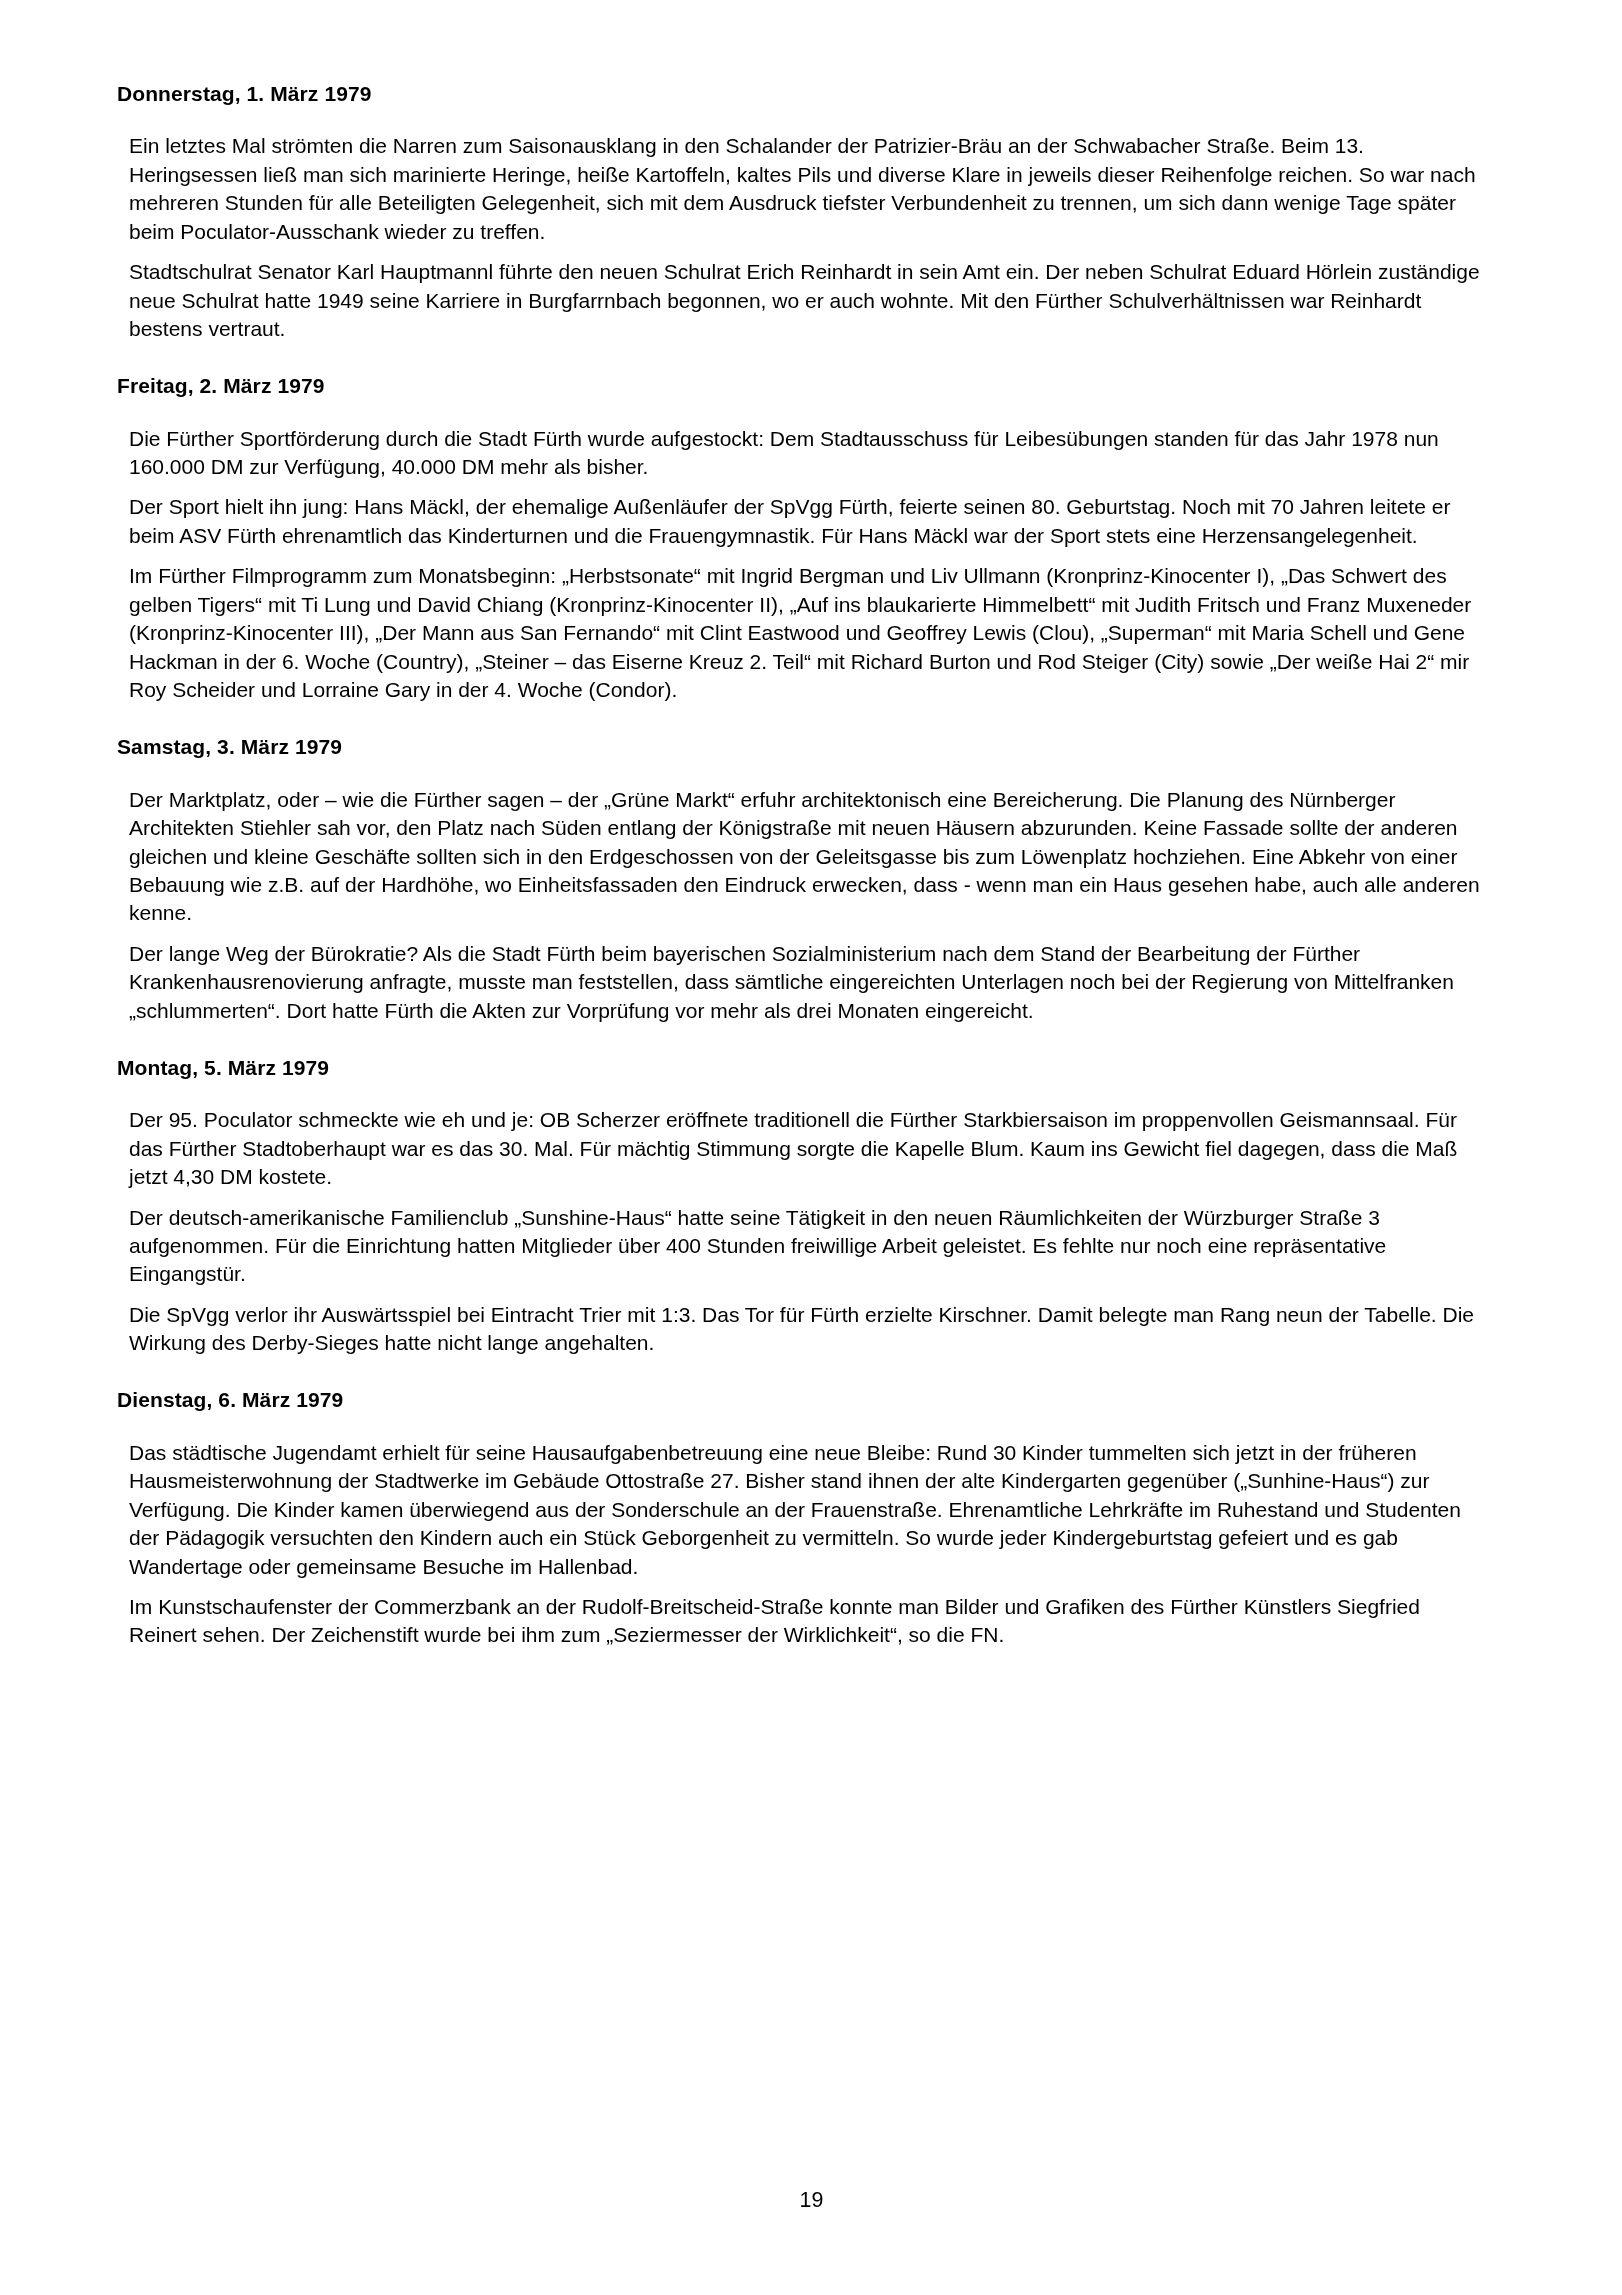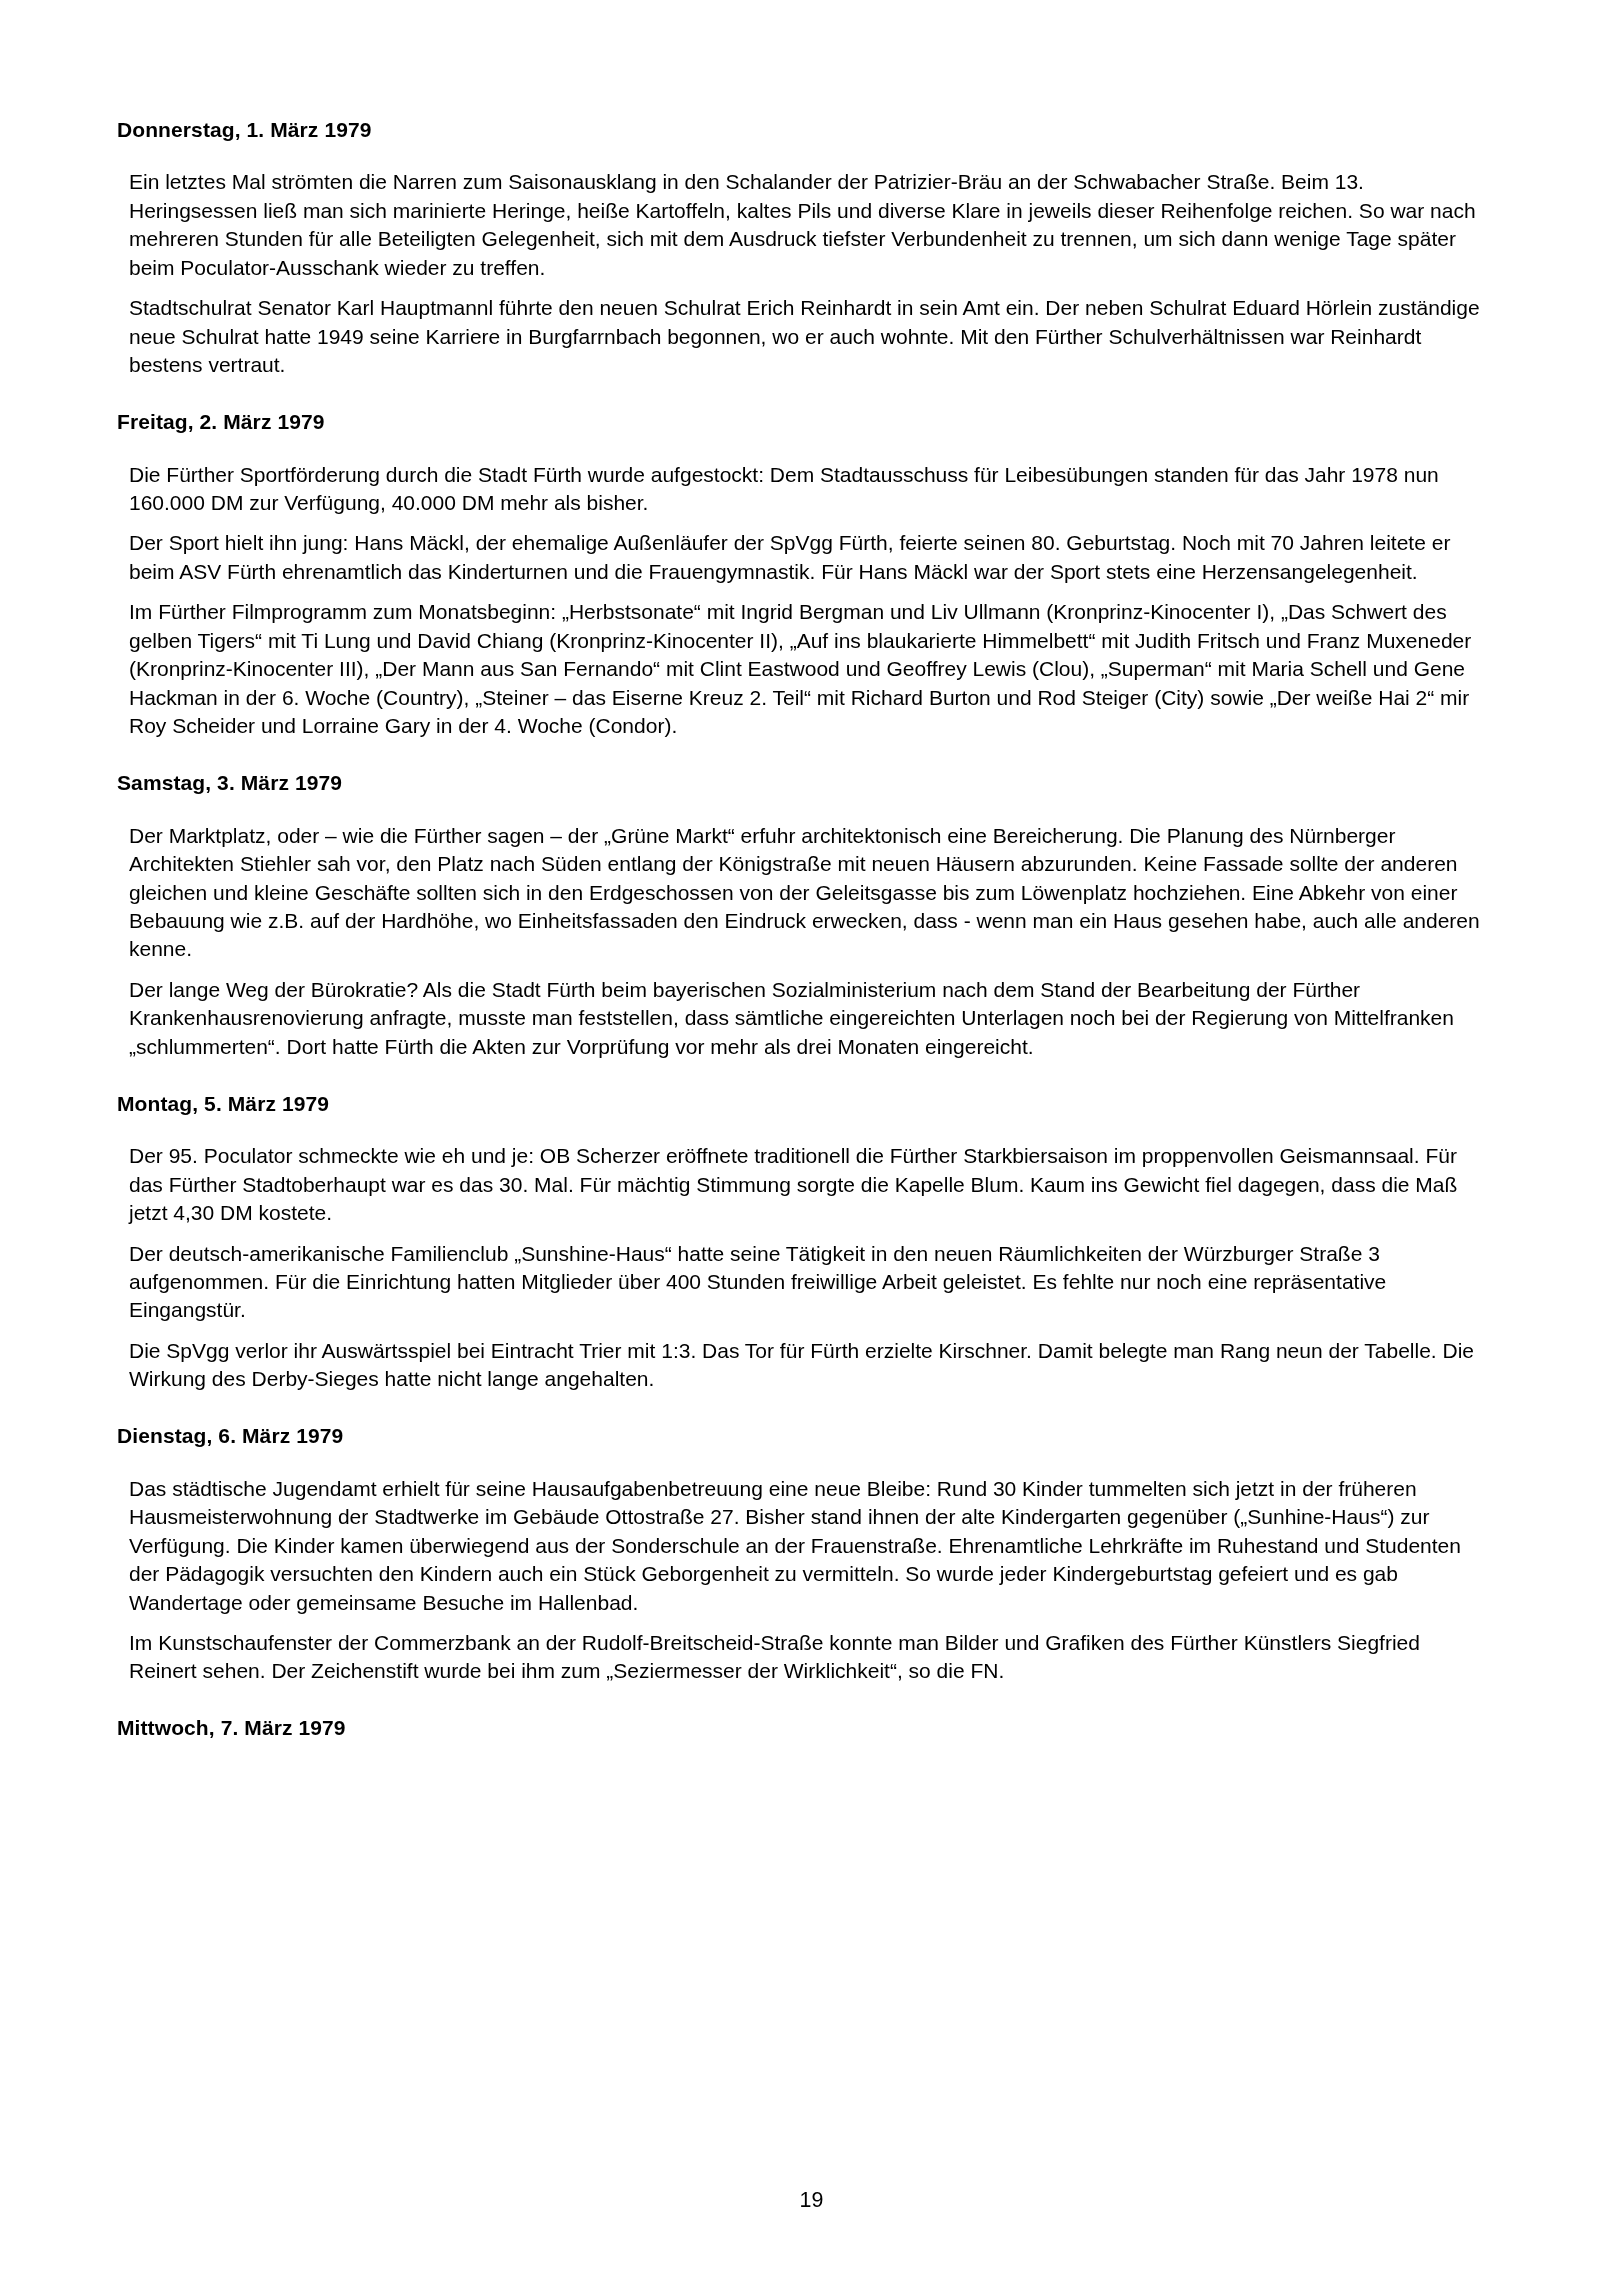--- a/index.html
+++ b/index.html
@@ -10,21 +10,21 @@
   body {
     font-family: "Liberation Sans", sans-serif;
     color: #000000;
   }
   .page {
     width: 1623px;
     height: 2295px;
     position: relative;
     background: #ffffff;
     box-sizing: border-box;
-    padding: 116px 127px 0 117px;
+    padding: 80px 127px 0 117px;
   }
   .doc {
     font-size: 21px;
     line-height: 1.355;
     text-align: left;
   }
   .entry {
     margin: 0;
   }
   .entry-heading {
@@ -90,21 +90,18 @@
     </div>
 
     <div class="entry">
       <div class="entry-heading">Dienstag, 6. März 1979</div>
       <div class="entry-body">
         <p>Das städtische Jugendamt erhielt für seine Hausaufgabenbetreuung eine neue Bleibe: Rund 30 Kinder tummelten sich jetzt in der früheren Hausmeisterwohnung der Stadtwerke im Gebäude Ottostraße 27. Bisher stand ihnen der alte Kindergarten gegenüber („Sunhine-Haus“) zur Verfügung. Die Kinder kamen überwiegend aus der Sonderschule an der Frauenstraße. Ehrenamtliche Lehrkräfte im Ruhestand und Studenten der Pädagogik versuchten den Kindern auch ein Stück Geborgenheit zu vermitteln. So wurde jeder Kindergeburtstag gefeiert und es gab Wandertage oder gemeinsame Besuche im Hallenbad.</p>
         <p>Im Kunstschaufenster der Commerzbank an der Rudolf-Breitscheid-Straße konnte man Bilder und Grafiken des Fürther Künstlers Siegfried Reinert sehen. Der Zeichenstift wurde bei ihm zum „Seziermesser der Wirklichkeit“, so die FN.</p>
       </div>
     </div>
 
-    <div class="entry">
-      <div class="entry-heading">Mittwoch, 7. März 1979</div>
-    </div>
 
   </div>
 
   <div class="page-number">19</div>
 </div>
 
 
 </body></html>

